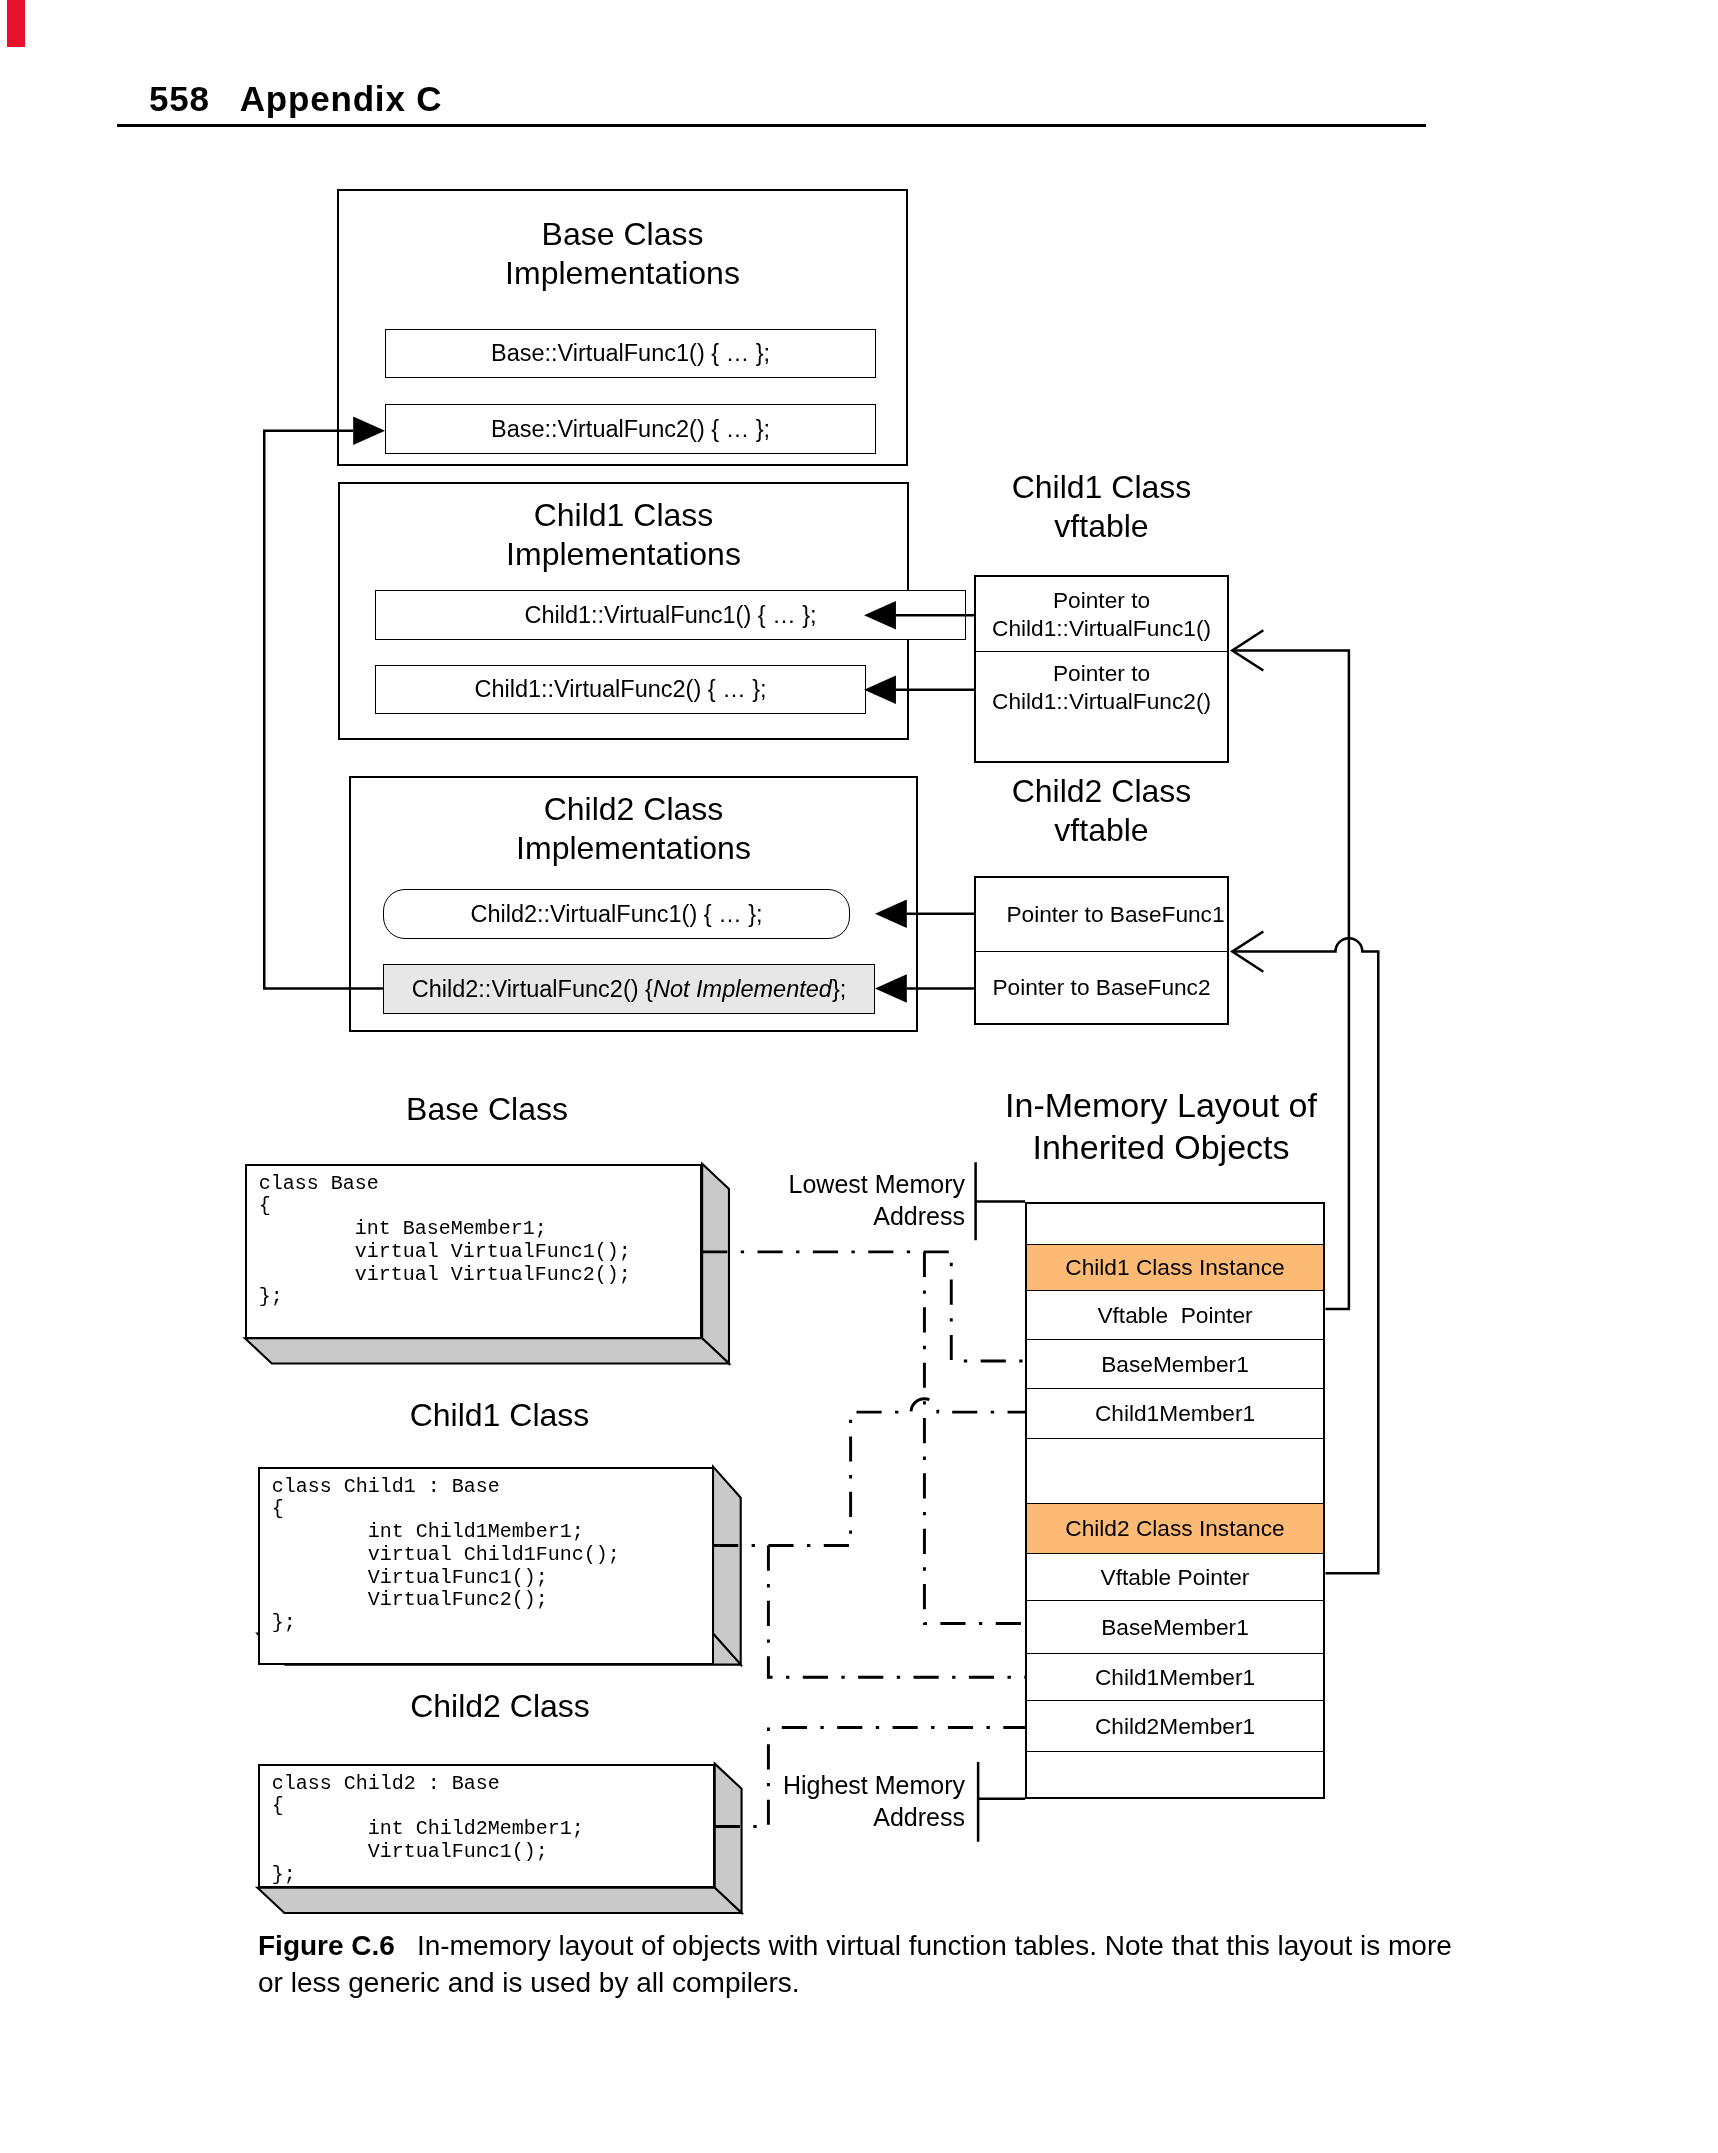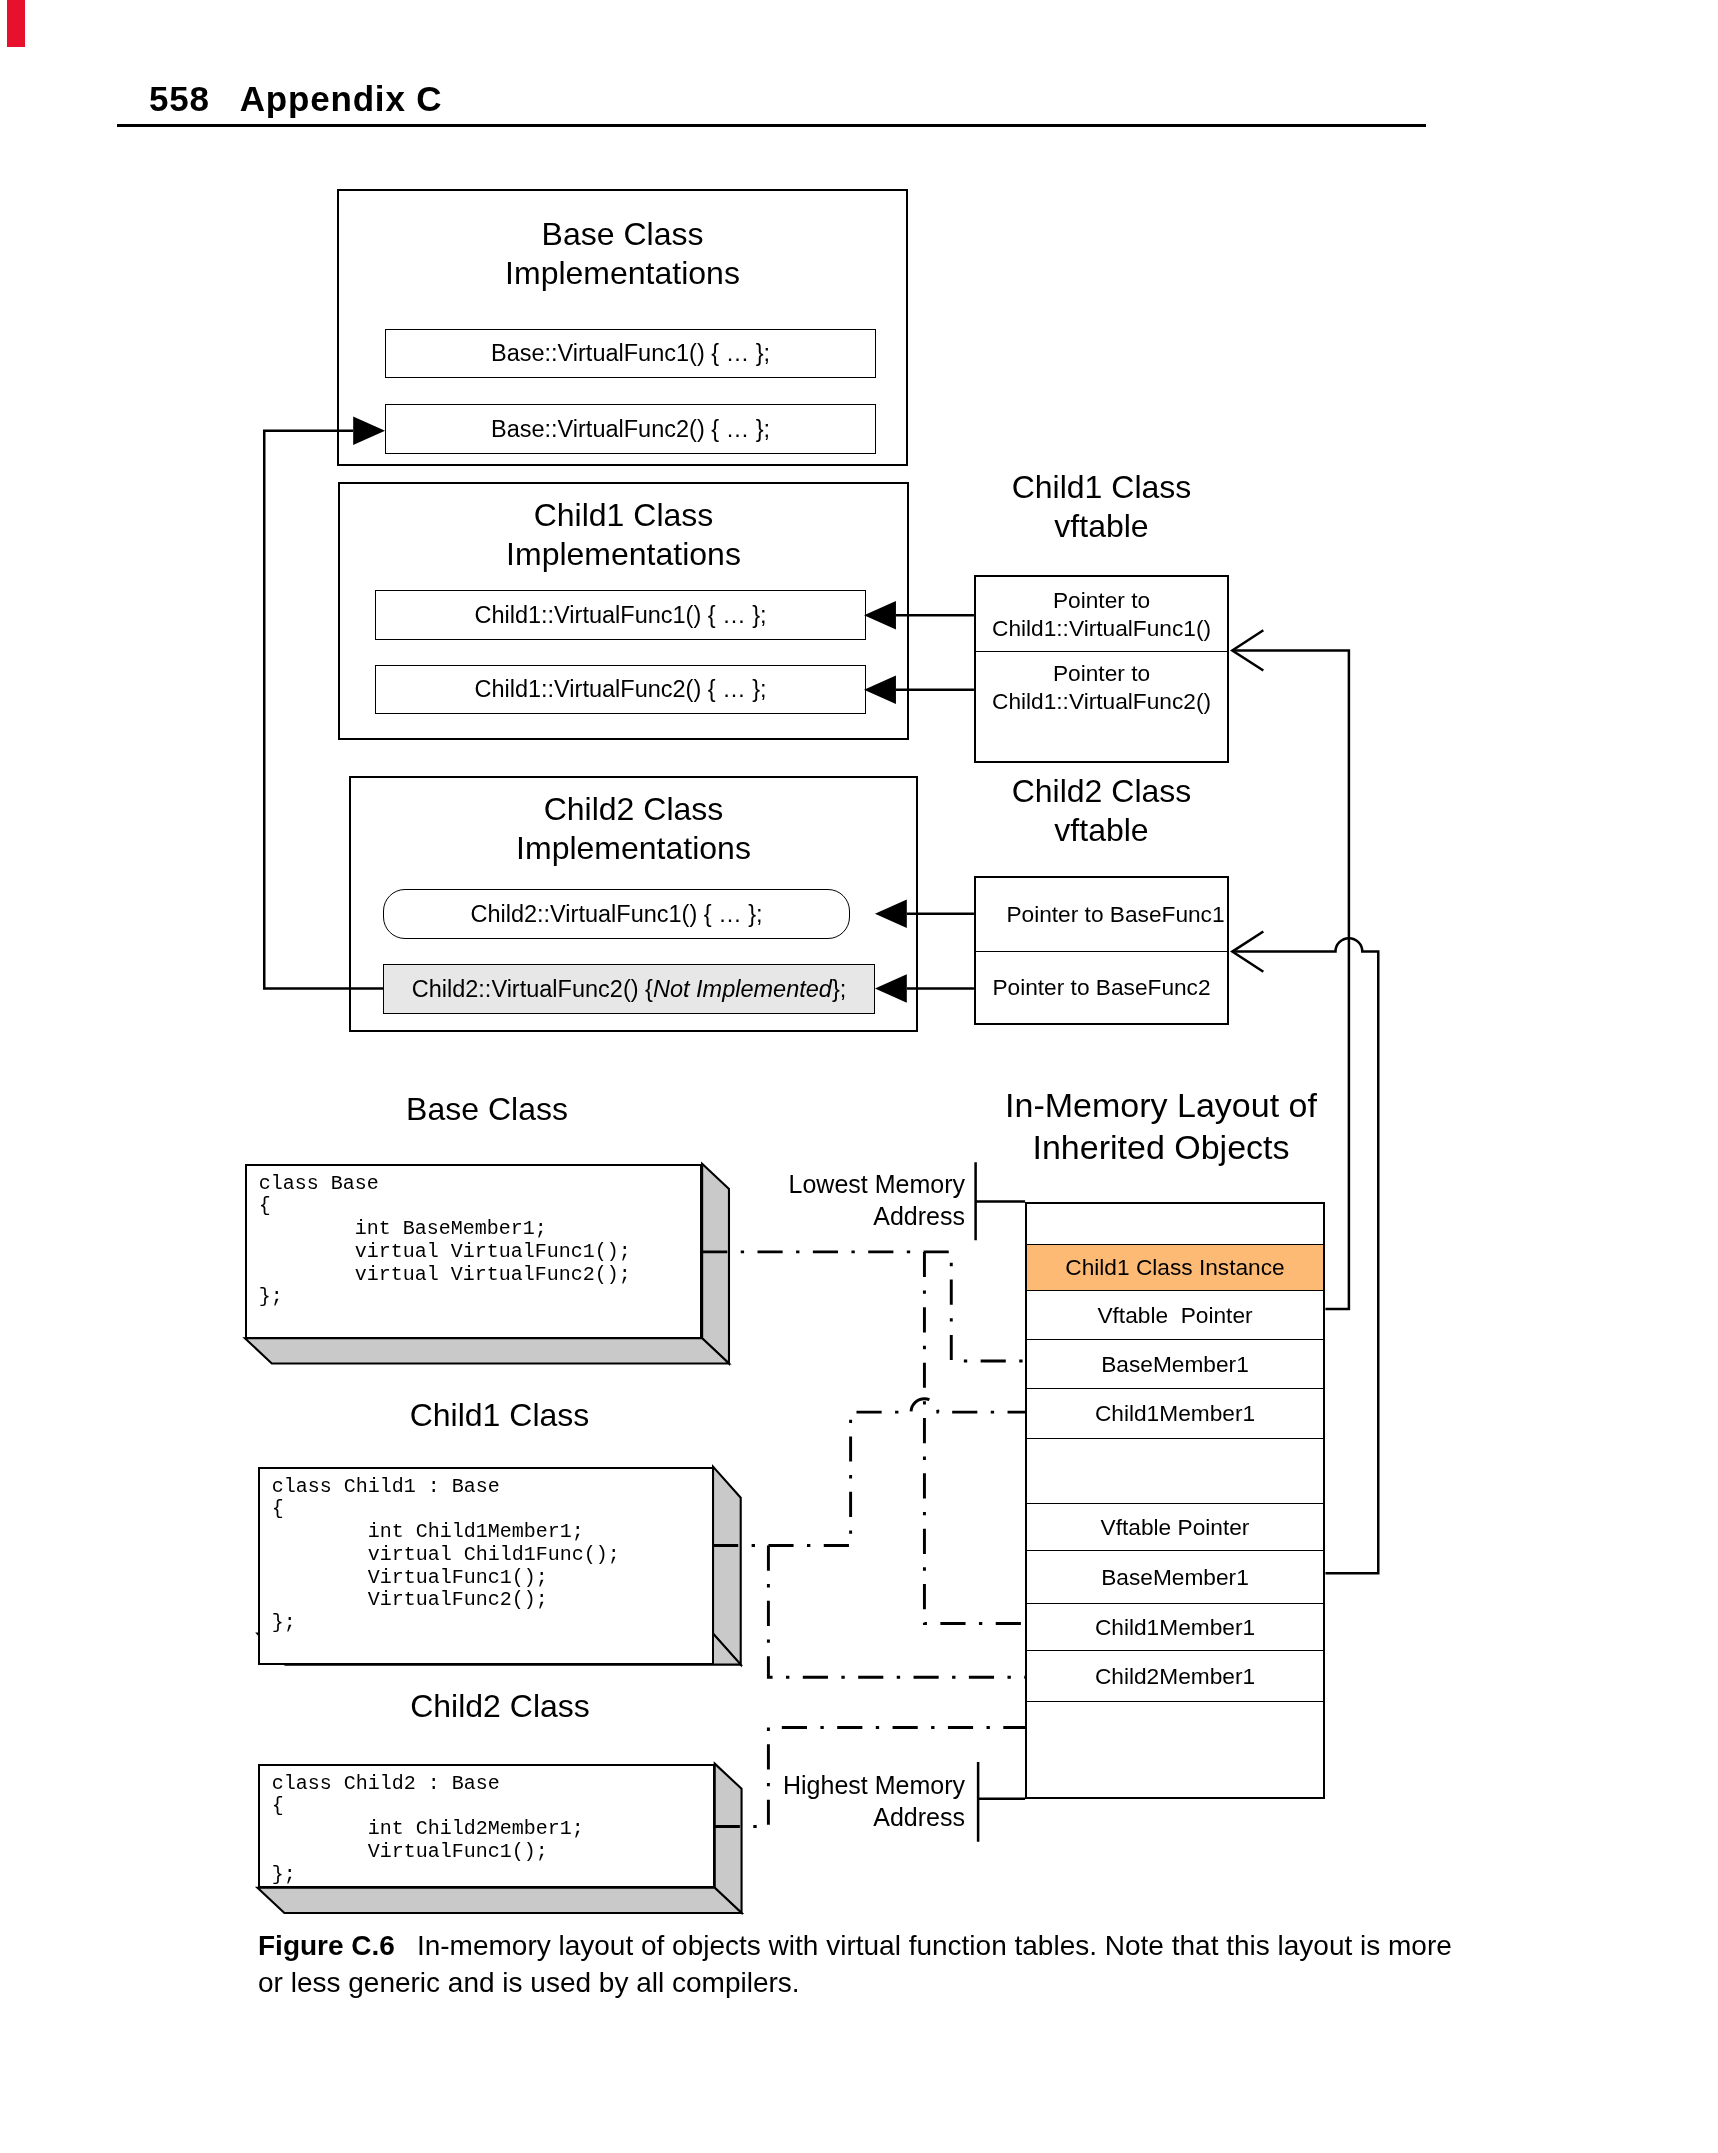--- a/index.html
+++ b/index.html
@@ -66,21 +66,21 @@
   <div class="t" style="padding-top:23.5px;">Base Class
 Implementations</div>
 </div>
 <div class="ibox" style="left:385px;top:329px;width:491px;height:49px;">Base::VirtualFunc1() { … };</div>
 <div class="ibox" style="left:385px;top:404px;width:491px;height:50px;">Base::VirtualFunc2() { … };</div>
 
 <div class="obox" style="left:338px;top:482px;width:571px;height:258px;">
   <div class="t" style="padding-top:11.7px;">Child1 Class
 Implementations</div>
 </div>
-<div class="ibox" style="left:375px;top:590px;width:491px;height:50px;">Child1::VirtualFunc1() { … };</div>
+<div class="ibox" style="left:375px;top:590px;width:591px;height:50px;">Child1::VirtualFunc1() { … };</div>
 <div class="ibox" style="left:375px;top:665px;width:491px;height:49px;">Child1::VirtualFunc2() { … };</div>
 
 <div class="obox" style="left:349px;top:776px;width:569px;height:256px;">
   <div class="t" style="padding-top:11.7px;">Child2 Class
 Implementations</div>
 </div>
 <div class="ibox" style="left:383px;top:889px;width:467px;height:50px;border-radius:22px;">Child2::VirtualFunc1() { … };</div>
 <div class="ibox gray" style="left:383px;top:964px;width:492px;height:50px;">
     <span>Child2::VirtualFunc2() { </span>
     <span class="it">Not Implemented</span>
@@ -110,20 +110,21 @@
 <div class="addrlabel" style="left:696px;top:1769px;">Highest Memory
 Address</div>
 
 <div class="memtbl">
   <div class="row" style="height:40px;"></div>
   <div class="row shaded" style="height:46px;">Child1 Class Instance</div>
   <div class="row" style="height:49px;">Vftable  Pointer</div>
   <div class="row" style="height:49px;">BaseMember1</div>
   <div class="row" style="height:50px;">Child1Member1</div>
   <div class="row" style="height:65px;"></div>
+  <div class="row shaded" style="height:50px;">Child2 Class Instance</div>
   <div class="row" style="height:47px;">Vftable Pointer</div>
   <div class="row" style="height:53px;">BaseMember1</div>
   <div class="row" style="height:47px;">Child1Member1</div>
   <div class="row" style="height:51px;">Child2Member1</div>
   <div class="row" style="height:45px;"></div>
 </div>
 
 <div class="ctitle" style="left:245px;top:1091px;width:484px;">Base Class</div>
 <div class="codebox" style="left:245px;top:1164px;width:457px;height:175px;">
   <pre>class Base

